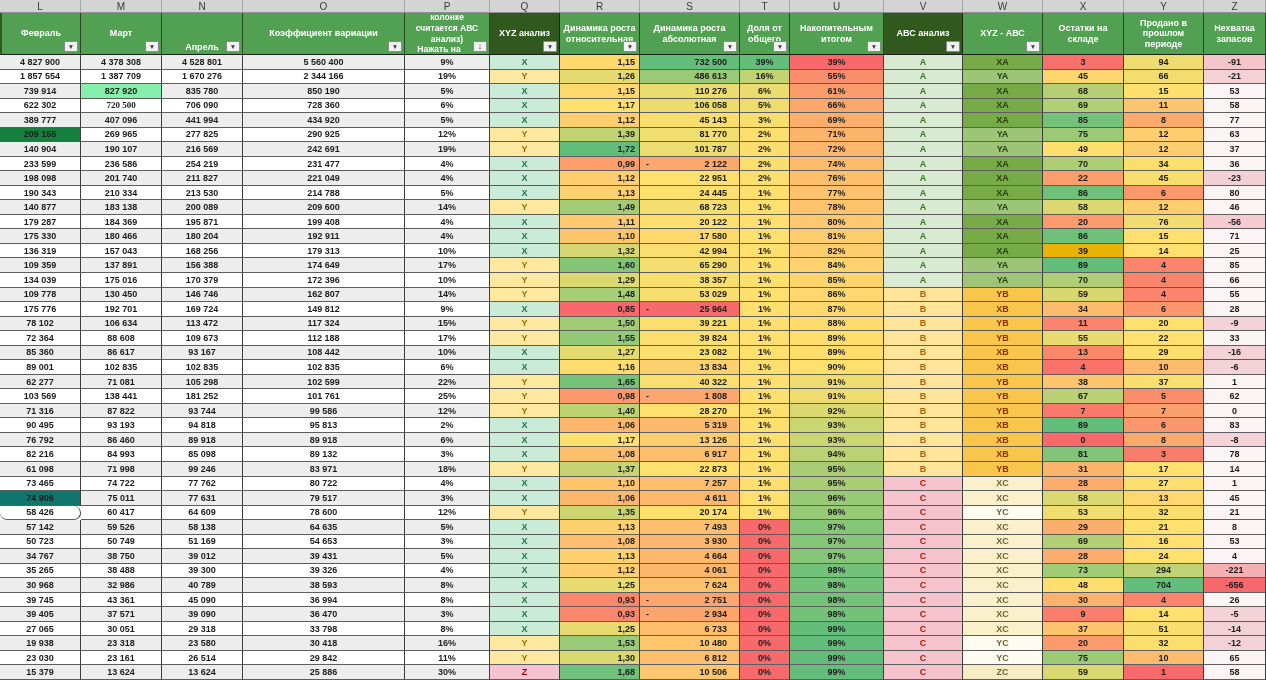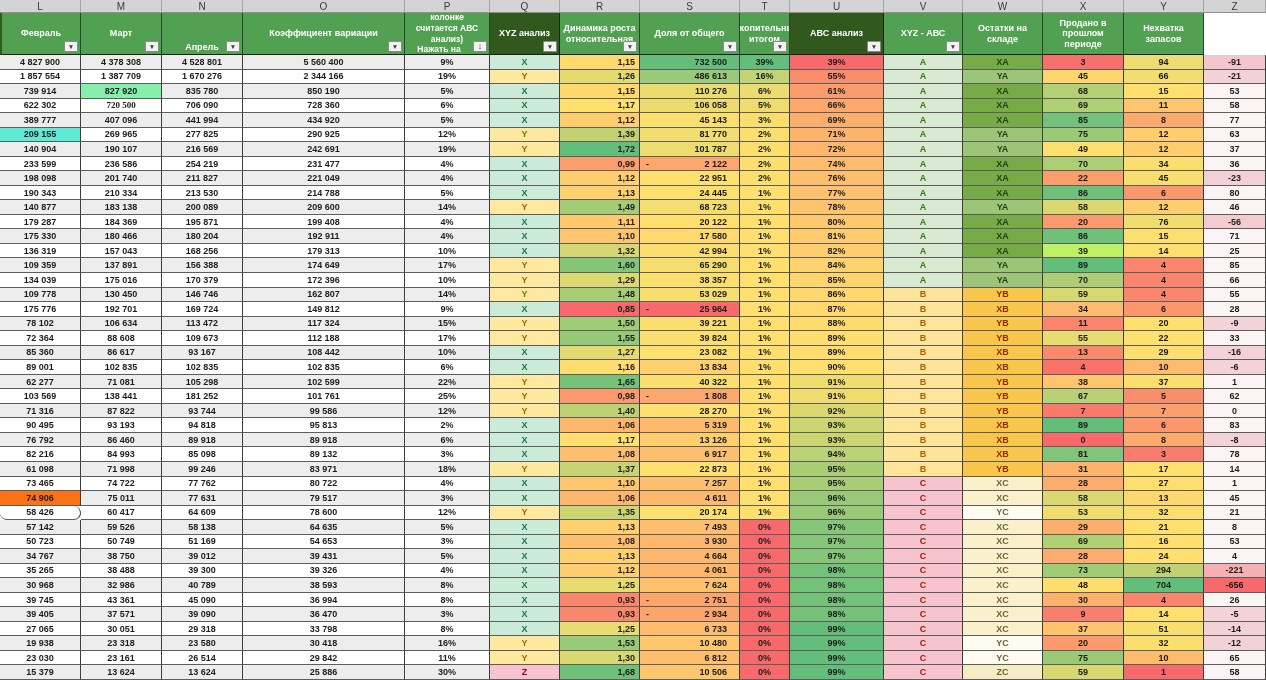--- a/index.html
+++ b/index.html
@@ -96,20 +96,24 @@
       </div>
       <div class="hdr" style="background: rgb(50, 89, 29);">
         <span class="htext">XYZ анализ</span>
         <div class="filter-btn">▼</div>
       </div>
       <div class="hdr" style="background: rgb(82, 161, 82);">
         <span class="htext">Динамика роста относительная</span>
         <div class="filter-btn">▼</div>
       </div>
       <div class="hdr" style="background: rgb(82, 161, 82);">
+        <span class="htext">Динамика роста абсолютная</span>
+        <div class="filter-btn">▼</div>
+      </div>
+      <div class="hdr" style="background: rgb(82, 161, 82);">
         <span class="htext">Доля от общего</span>
         <div class="filter-btn">▼</div>
       </div>
       <div class="hdr" style="background: rgb(82, 161, 82);">
         <span class="htext">Накопительным итогом</span>
         <div class="filter-btn">▼</div>
       </div>
       <div class="hdr" style="background: rgb(50, 89, 29);">
         <span class="htext">АВС анализ</span>
         <div class="filter-btn">▼</div>
@@ -197,21 +201,21 @@
       <div class="cell bold" style="background: rgb(203, 235, 217); color: rgb(30, 113, 69);">X</div>
       <div class="cell right" style="background: rgb(254, 205, 110);">1,12</div>
       <div class="cell acct" style="background: rgb(250, 223, 110);">45 143</div>
       <div class="cell" style="background: rgb(247, 222, 111);">3%</div>
       <div class="cell" style="background: rgb(252, 175, 109);">69%</div>
       <div class="cell bold" style="background: rgb(217, 234, 211); color: rgb(56, 118, 29);">A</div>
       <div class="cell bold" style="background: rgb(118, 171, 72); color: rgb(36, 63, 18);">XA</div>
       <div class="cell" style="background: rgb(115, 193, 122);">85</div>
       <div class="cell" style="background: rgb(252, 169, 109);">8</div>
       <div class="cell" style="background: rgb(251, 244, 245);">77</div>
-      <div class="cell" style="background: #5eead4;">209 155</div>
+      <div class="cell" style="background: #15803d;">209 155</div>
       <div class="cell" style="background: rgb(255, 255, 255);">269 965</div>
       <div class="cell" style="background: rgb(255, 255, 255);">277 825</div>
       <div class="cell" style="background: rgb(255, 255, 255);">290 925</div>
       <div class="cell" style="background: rgb(255, 255, 255);">12%</div>
       <div class="cell bold" style="background: rgb(255, 233, 160); color: rgb(156, 101, 0);">Y</div>
       <div class="cell right" style="background: rgb(193, 210, 115);">1,39</div>
       <div class="cell acct" style="background: rgb(242, 221, 111);">81 770</div>
       <div class="cell" style="background: rgb(251, 223, 110);">2%</div>
       <div class="cell" style="background: rgb(252, 180, 109);">71%</div>
       <div class="cell bold" style="background: rgb(217, 234, 211); color: rgb(56, 118, 29);">A</div>
@@ -332,21 +336,21 @@
       <div class="cell" style="background: rgb(255, 255, 255);">168 256</div>
       <div class="cell" style="background: rgb(255, 255, 255);">179 313</div>
       <div class="cell" style="background: rgb(255, 255, 255);">10%</div>
       <div class="cell bold" style="background: rgb(203, 235, 217); color: rgb(30, 113, 69);">X</div>
       <div class="cell right" style="background: rgb(212, 215, 114);">1,32</div>
       <div class="cell acct" style="background: rgb(250, 223, 110);">42 994</div>
       <div class="cell" style="background: rgb(255, 224, 110);">1%</div>
       <div class="cell" style="background: rgb(254, 205, 110);">82%</div>
       <div class="cell bold" style="background: rgb(217, 234, 211); color: rgb(56, 118, 29);">A</div>
       <div class="cell bold" style="background: rgb(118, 171, 72); color: rgb(36, 63, 18);">XA</div>
-      <div class="cell" style="background: #bef264;">39</div>
+      <div class="cell" style="background: #eab308;">39</div>
       <div class="cell" style="background: rgb(255, 224, 110);">14</div>
       <div class="cell" style="background: rgb(251, 244, 245);">25</div>
       <div class="cell" style="background: rgb(237, 237, 237);">109 359</div>
       <div class="cell" style="background: rgb(237, 237, 237);">137 891</div>
       <div class="cell" style="background: rgb(237, 237, 237);">156 388</div>
       <div class="cell" style="background: rgb(237, 237, 237);">174 649</div>
       <div class="cell" style="background: rgb(237, 237, 237);">17%</div>
       <div class="cell bold" style="background: rgb(255, 233, 160); color: rgb(156, 101, 0);">Y</div>
       <div class="cell right" style="background: rgb(133, 197, 120);">1,60</div>
       <div class="cell acct" style="background: rgb(245, 222, 111);">65 290</div>
@@ -581,21 +585,21 @@
       <div class="cell bold" style="background: rgb(203, 235, 217); color: rgb(30, 113, 69);">X</div>
       <div class="cell right" style="background: rgb(253, 198, 109);">1,10</div>
       <div class="cell acct" style="background: rgb(253, 191, 109);">7 257</div>
       <div class="cell" style="background: rgb(255, 224, 110);">1%</div>
       <div class="cell" style="background: rgb(168, 205, 117);">95%</div>
       <div class="cell bold" style="background: rgb(246, 195, 206); color: rgb(166, 28, 0);">C</div>
       <div class="cell bold" style="background: rgb(250, 240, 203); color: rgb(111, 98, 52);">XC</div>
       <div class="cell" style="background: rgb(252, 173, 109);">28</div>
       <div class="cell" style="background: rgb(252, 223, 110);">27</div>
       <div class="cell" style="background: rgb(251, 244, 245);">1</div>
-      <div class="cell" style="background: #f97316;">74 906</div>
+      <div class="cell" style="background: #0f766e;">74 906</div>
       <div class="cell" style="background: rgb(237, 237, 237);">75 011</div>
       <div class="cell" style="background: rgb(237, 237, 237);">77 631</div>
       <div class="cell" style="background: rgb(237, 237, 237);">79 517</div>
       <div class="cell" style="background: rgb(237, 237, 237);">3%</div>
       <div class="cell bold" style="background: rgb(203, 235, 217); color: rgb(30, 113, 69);">X</div>
       <div class="cell right" style="background: rgb(253, 183, 109);">1,06</div>
       <div class="cell acct" style="background: rgb(253, 184, 109);">4 611</div>
       <div class="cell" style="background: rgb(255, 224, 110);">1%</div>
       <div class="cell" style="background: rgb(151, 201, 119);">96%</div>
       <div class="cell bold" style="background: rgb(246, 195, 206); color: rgb(166, 28, 0);">C</div>

